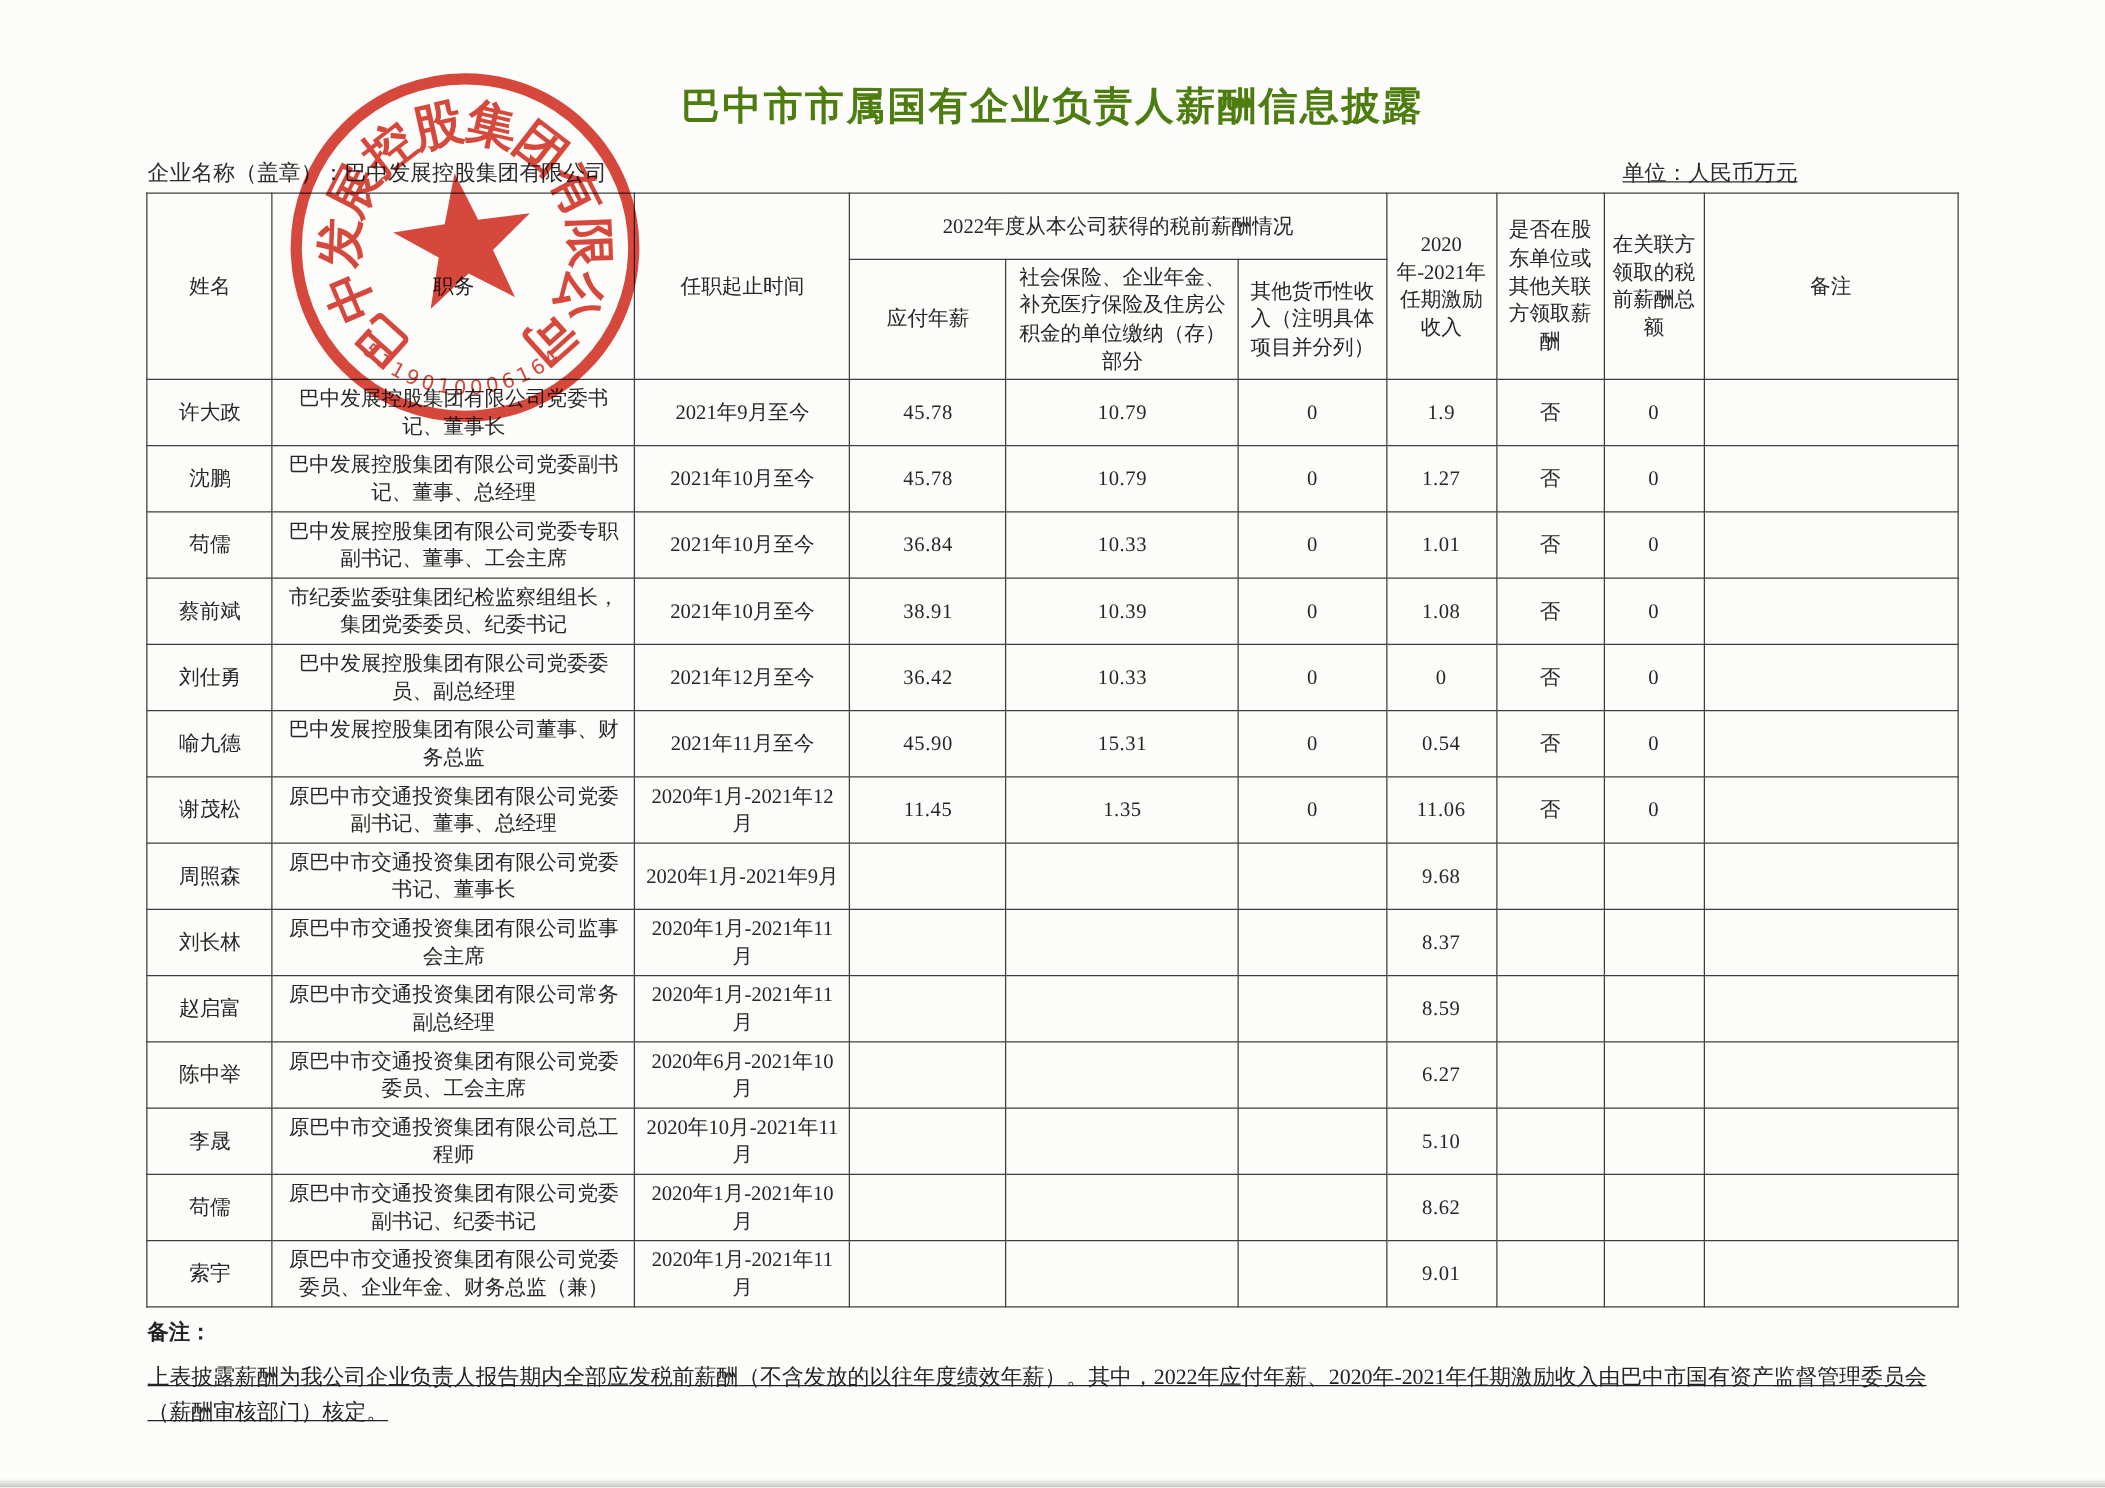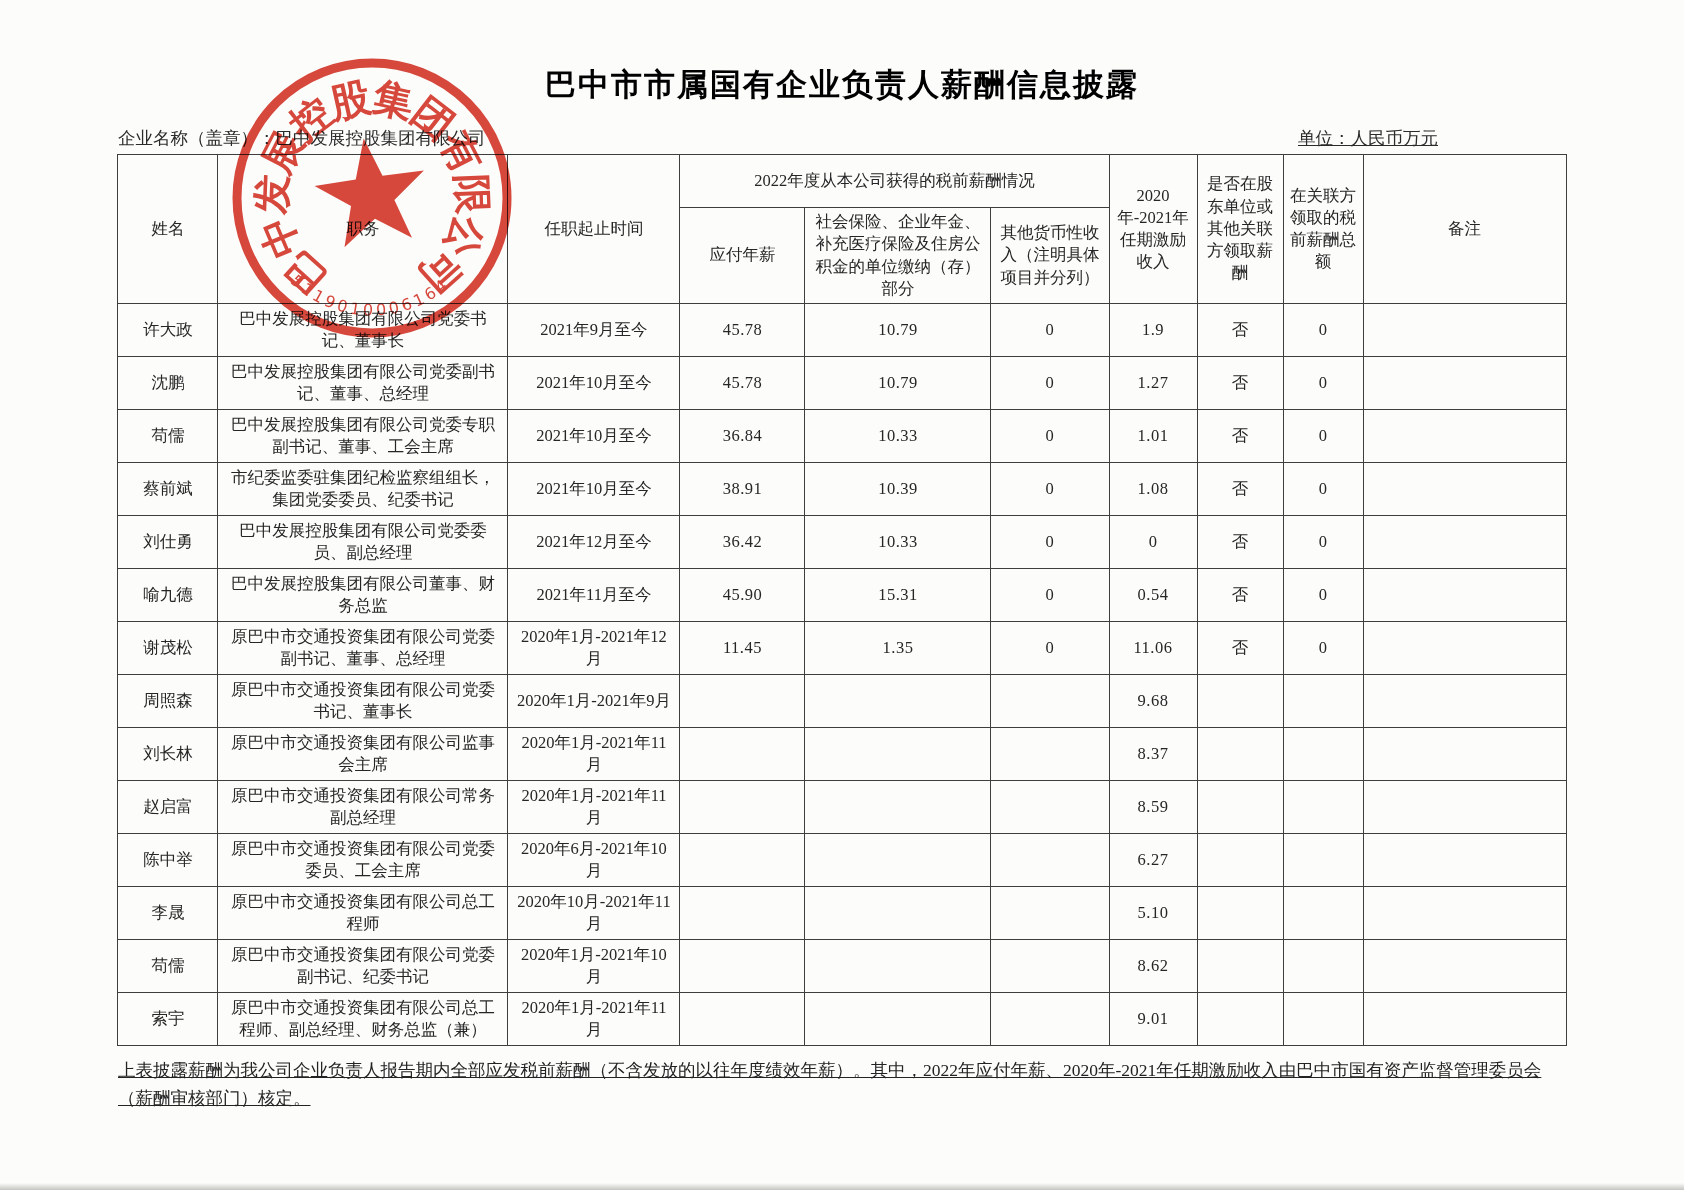--- a/index.html
+++ b/index.html
@@ -16,21 +16,21 @@
     overflow:hidden;
     box-sizing:border-box;
     padding-top:64px;
   }
   .scan-edge{
     position:absolute;left:0;bottom:0;width:100%;height:7px;
     background:linear-gradient(to bottom,rgba(180,180,176,0),rgba(150,150,146,.55));
   }
   .title{
     margin:0;text-align:center;
-    font-size:31px;font-weight:bold;letter-spacing:2px;color:#000000;
+    font-size:31px;font-weight:bold;letter-spacing:2px;color:#4d7c0f;
   }
   .meta-row{
     width:1448px;margin:20px auto 4px auto;
     display:flex;justify-content:space-between;align-items:flex-end;
     font-size:17.5px;color:#2b2b2b;
   }
   .meta-row .unit{padding-right:128px;text-decoration:underline;}
   table.salary{
     margin:0 auto;width:1448px;
     border-collapse:collapse;table-layout:fixed;
@@ -265,34 +265,35 @@
           <td class="num"></td>
           <td class="num"></td>
           <td class="num"></td>
           <td class="num">8.62</td>
           <td></td>
           <td class="num"></td>
           <td></td>
         </tr>
         <tr>
           <td>索宇</td>
-          <td>原巴中市交通投资集团有限公司总工程师、副总经理、财务总监（兼）</td>
+          <td>原巴中市交通投资集团有限公司党委委员、企业年金、财务总监（兼）</td>
           <td>2020年1月-2021年11月</td>
           <td class="num"></td>
           <td class="num"></td>
           <td class="num"></td>
           <td class="num">9.01</td>
           <td></td>
           <td class="num"></td>
           <td></td>
         </tr>
       </tbody>
   </table>
 
   <div class="footer">
+    <div class="label">备注：</div>
     <p>上表披露薪酬为我公司企业负责人报告期内全部应发税前薪酬（不含发放的以往年度绩效年薪）。其中，2022年应付年薪、2020年-2021年任期激励收入由巴中市国有资产监督管理委员会（薪酬审核部门）核定。</p>
   </div>
 
   <svg class="seal" viewBox="0 0 300 300" width="300" height="300" aria-hidden="true">
     <circle class="seal-ring" cx="150" cy="150" r="135"></circle>
     <path class="seal-star" transform="rotate(-8 150 150)" d="M150,90 L163.5,129.4 L205.2,130.1 L171.9,155.1 L184.1,194.9 L150,171 L115.9,194.9 L128.1,155.1 L94.8,130.1 L136.5,129.4 Z"></path>
     <g id="seal-chars">
         <text x="83.08693936411416" y="224.3144825477394" transform="rotate(-138 83.08693936411416 224.3144825477394)" class="seal-char" fill="#d6382c">巴</text>
         <text x="57.88763468851499" y="188.92701063173914" transform="rotate(-112.9090909090909 57.88763468851499 188.92701063173914)" class="seal-char" fill="#d6382c">中</text>
         <text x="50.07249521995264" y="146.192929153061" transform="rotate(-87.81818181818181 50.07249521995264 146.192929153061)" class="seal-char" fill="#d6382c">发</text>

